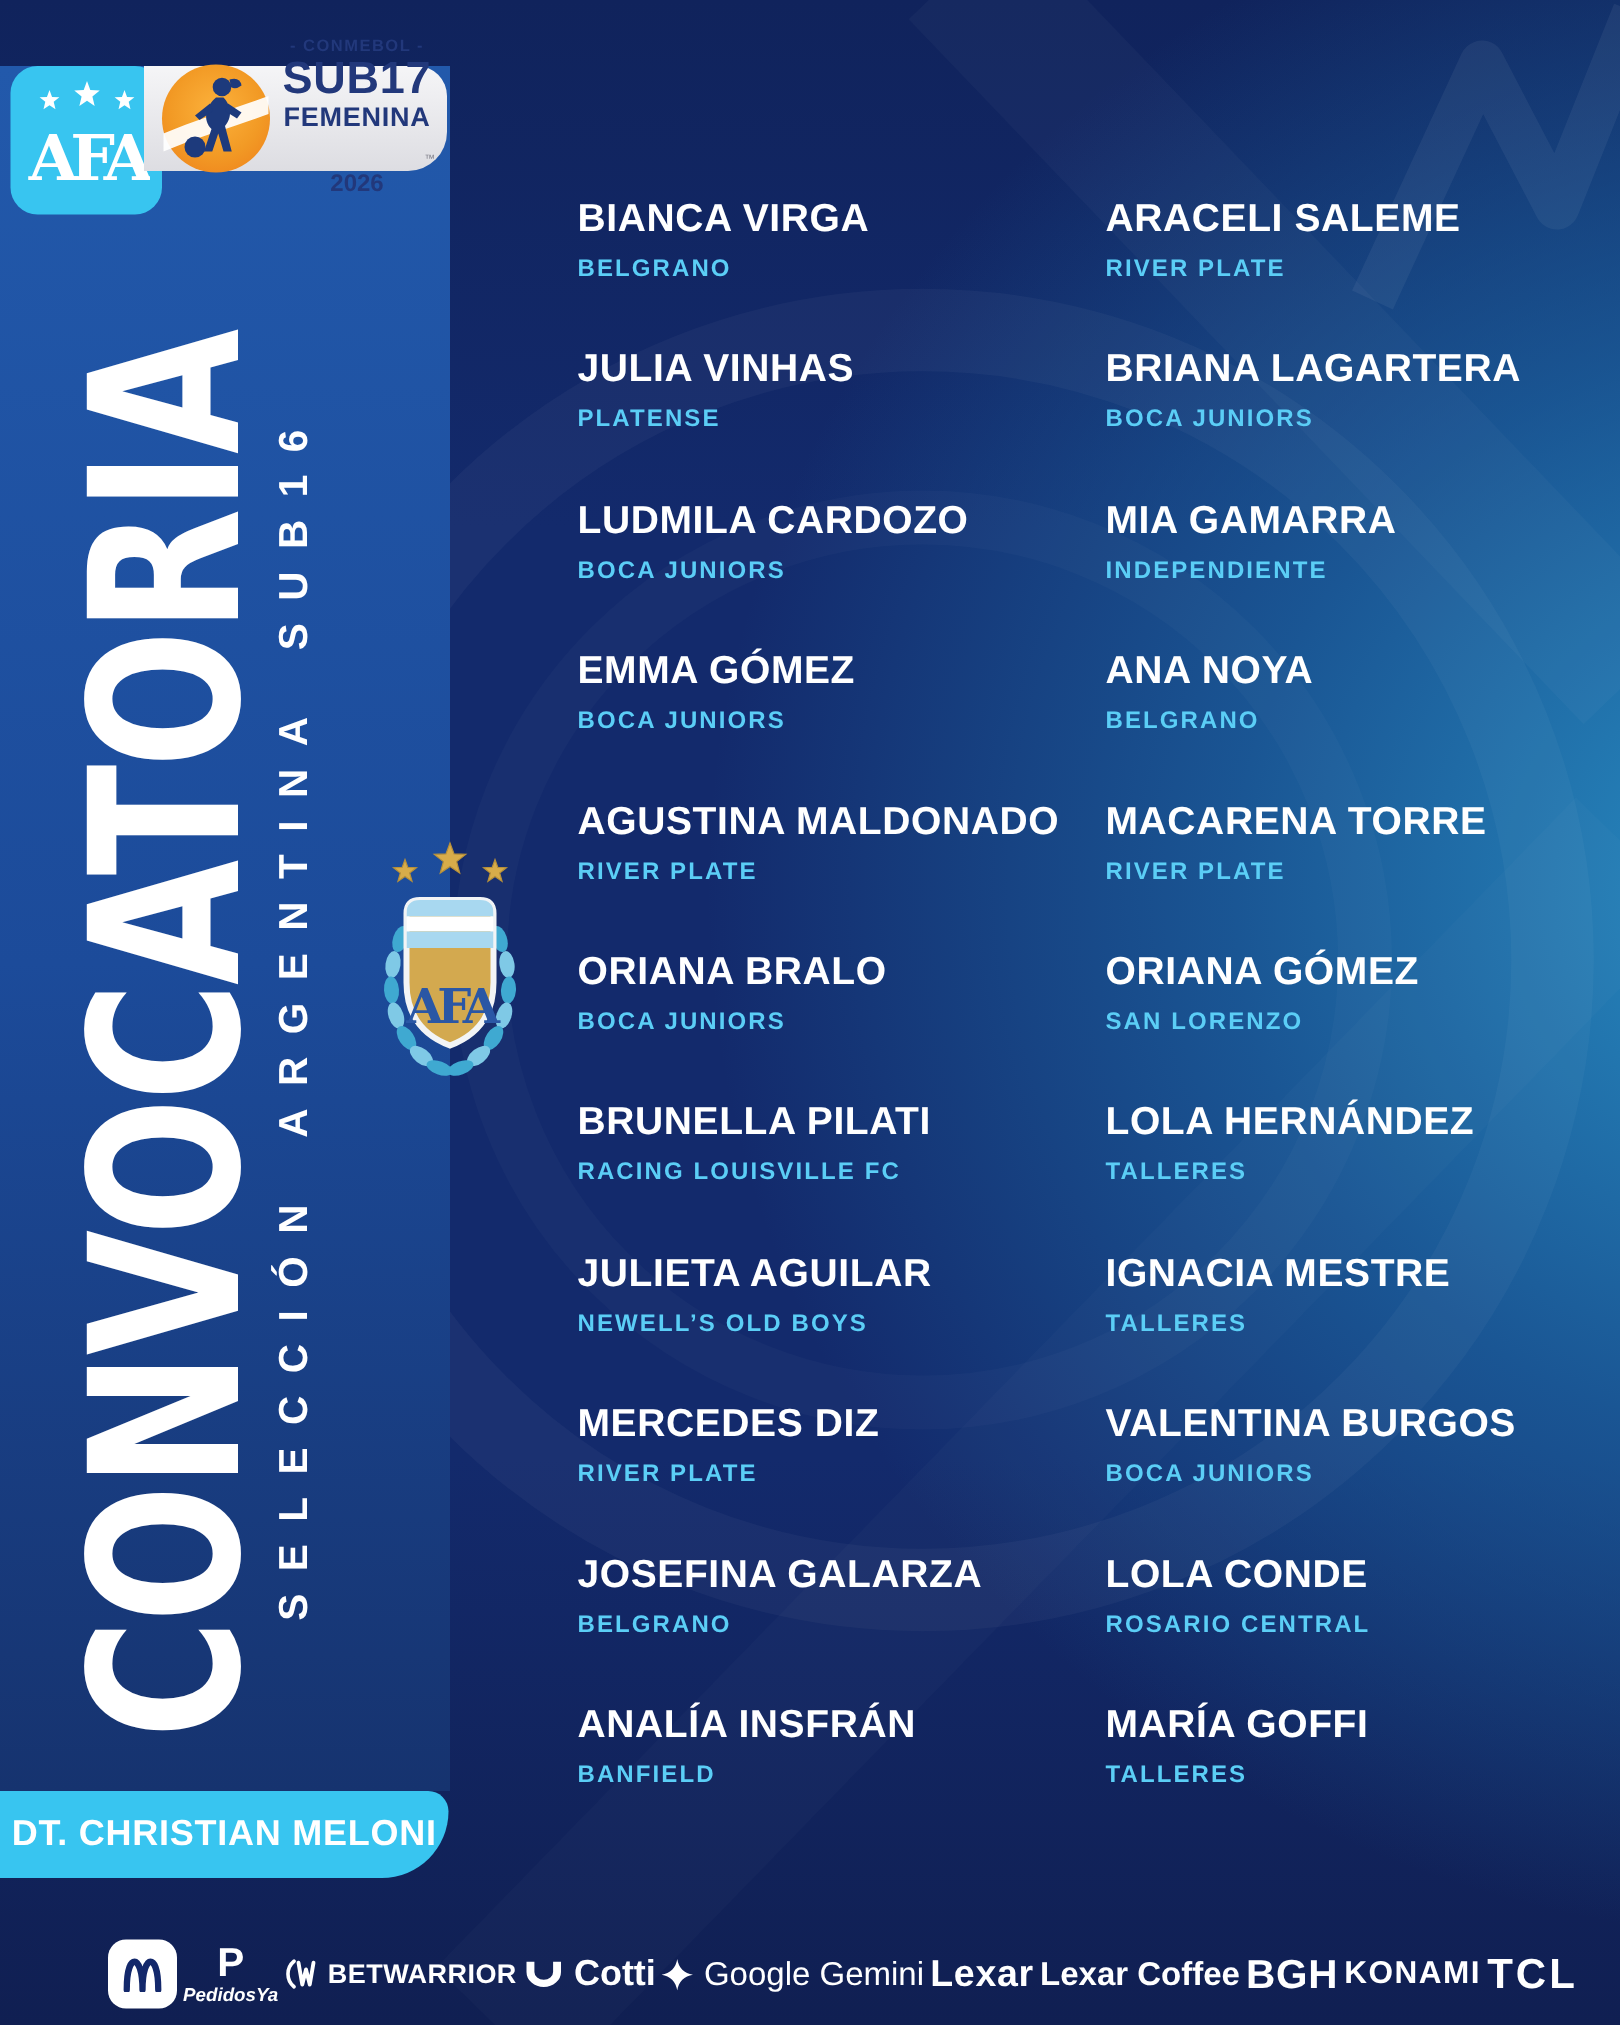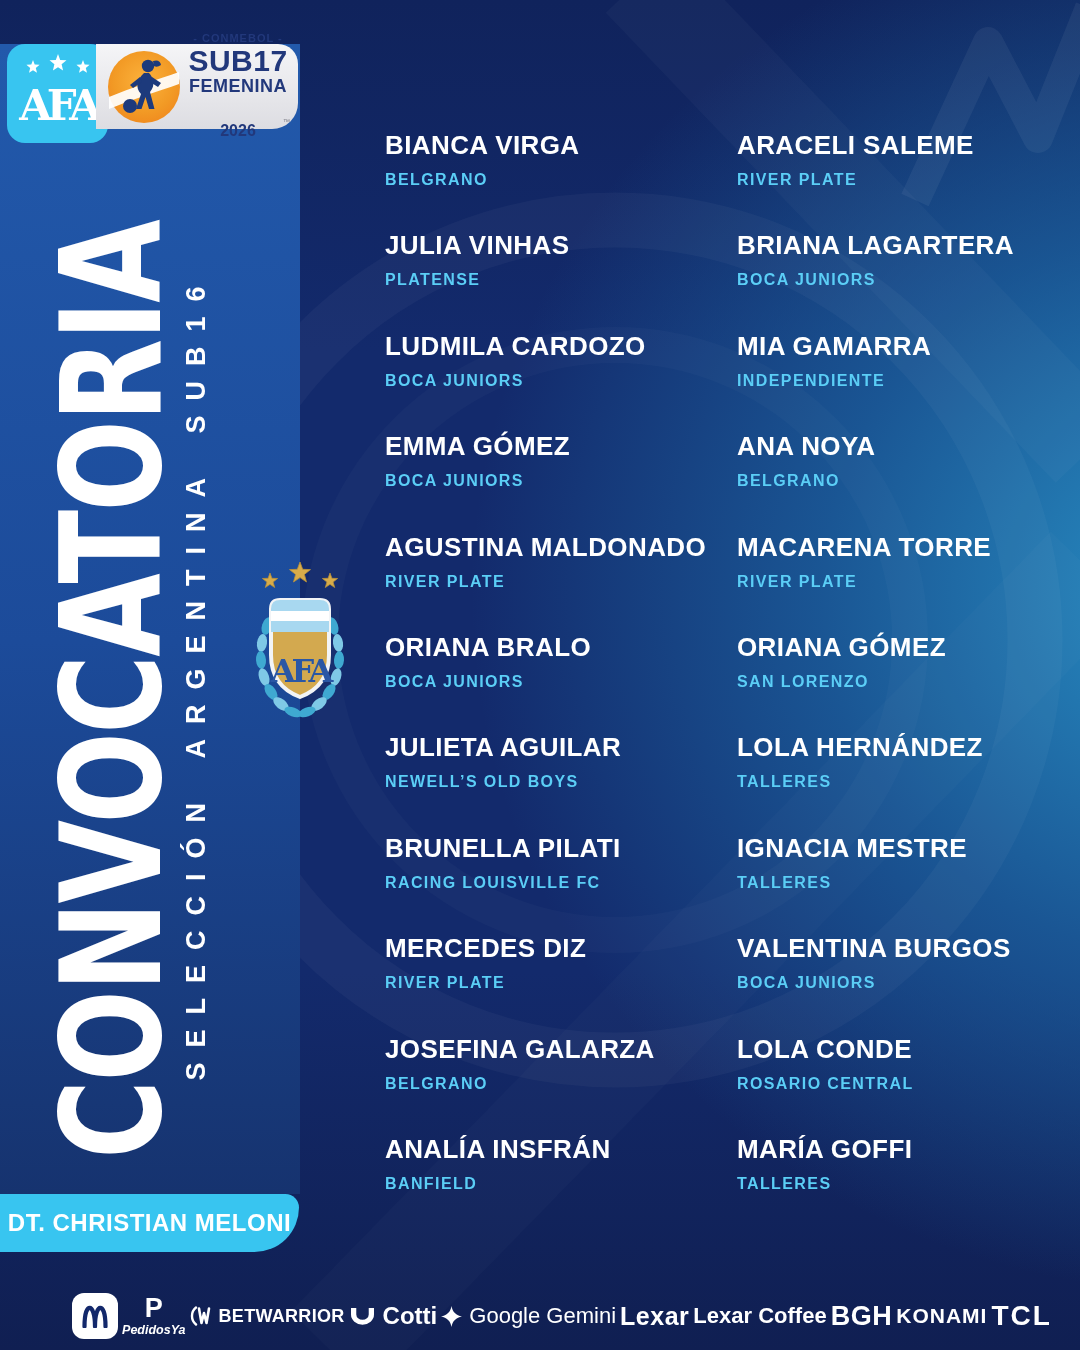--- a/index.html
+++ b/index.html
@@ -36,21 +36,21 @@
     color:#fff; font-size:24px; font-weight:800; letter-spacing:.5px;
   }
 
   
   .afa-badge{
     position:absolute; left:7px; top:44px; width:101px; height:99px;
     background:#38c5f0; border-radius:18px;
     display:flex; align-items:center; justify-content:center;
   }
   .tour-badge{
-    position:absolute; left:96px; top:44px; width:202px; height:85px;
+    position:absolute; left:96px; top:44px; width:202px; height:70px;
     background:linear-gradient(180deg,#f5f5f7 0%,#dddde2 100%);
     border-radius:0 20px 26px 0;
     display:flex; align-items:center; gap:8px; padding:0 10px 0 12px;
   }
   .tour-logo{
     width:72px; height:72px; border-radius:50%; flex:0 0 auto; position:relative;
     background:radial-gradient(circle at 50% 42%, #fcb23c 0%, #f29a25 55%, #ee7d1a 100%);
   }
   .tour-text{ text-align:center; color:#22387b; line-height:1.06; flex:1; }
   .tour-conmebol{ font-size:11px; font-weight:800; letter-spacing:1px; }
@@ -196,26 +196,26 @@
       </div>
     <div class="player">
         <span class="player-name">AGUSTINA MALDONADO</span>
         <span class="player-club">RIVER PLATE</span>
       </div>
     <div class="player">
         <span class="player-name">ORIANA BRALO</span>
         <span class="player-club">BOCA JUNIORS</span>
       </div>
     <div class="player">
+        <span class="player-name">BRUNELLA PILATI</span>
+        <span class="player-club">RACING LOUISVILLE FC</span>
+      </div>
+    <div class="player">
         <span class="player-name">JULIETA AGUILAR</span>
         <span class="player-club">NEWELL’S OLD BOYS</span>
-      </div>
-    <div class="player">
-        <span class="player-name">BRUNELLA PILATI</span>
-        <span class="player-club">RACING LOUISVILLE FC</span>
       </div>
     <div class="player">
         <span class="player-name">MERCEDES DIZ</span>
         <span class="player-club">RIVER PLATE</span>
       </div>
     <div class="player">
         <span class="player-name">JOSEFINA GALARZA</span>
         <span class="player-club">BELGRANO</span>
       </div>
     <div class="player">

